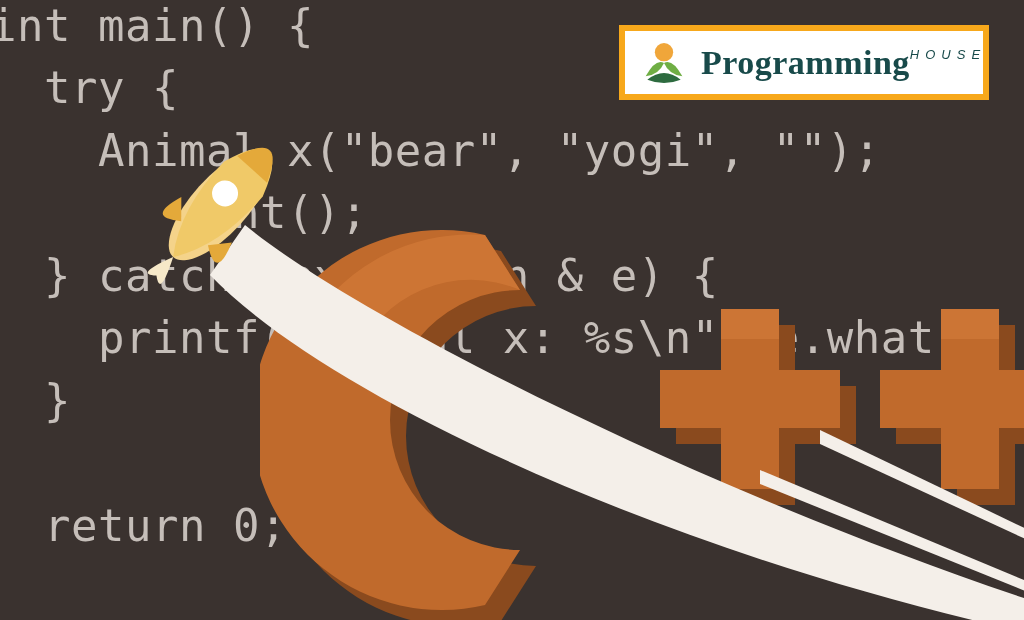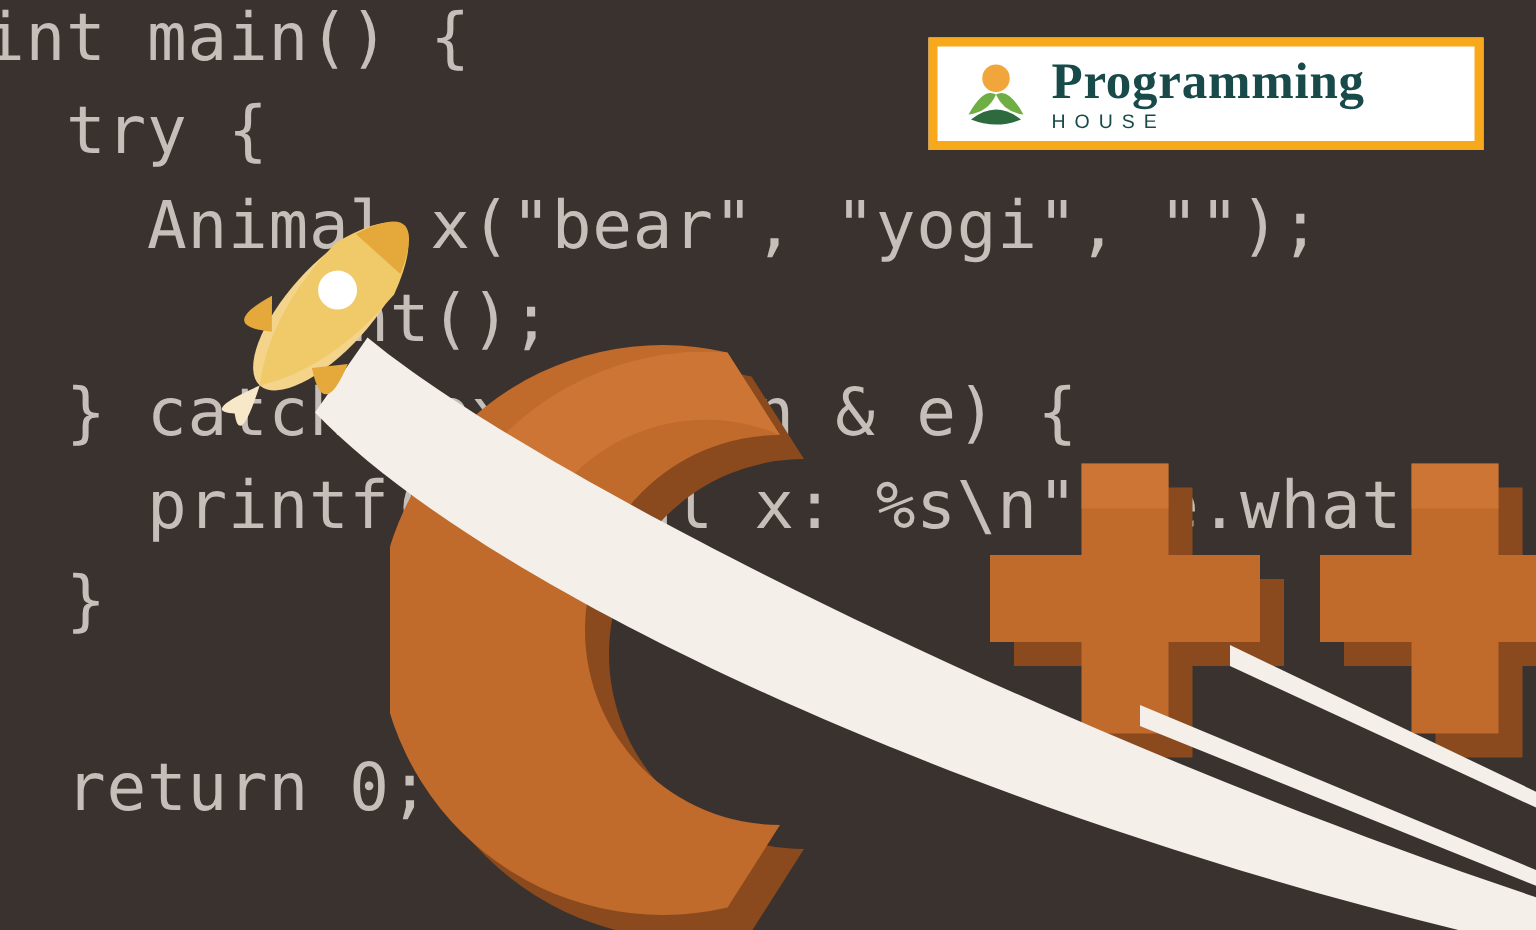--- a/index.html
+++ b/index.html
@@ -20,23 +20,23 @@
   
   .badge {
     position:absolute; right:35px; top:25px;
     width:370px; height:75px;
     background:#ffffff;
     border:6px solid #f7a81b;
     display:flex; align-items:center; gap:12px;
     padding:0 14px;
   }
   .badge .logo { width:50px; height:50px; flex:0 0 50px; }
-  .badge .txt { display:flex; flex-direction:column; line-height:1; }
+  .badge .txt { display:flex; line-height:1; }
   .badge .t1 { font-family:Georgia,"Times New Roman",serif; font-size:34px; color:#184a4a; font-weight:600; letter-spacing:0.5px; }
-  .badge .t2 { font-family:Arial,sans-serif; font-size:13px; color:#184a4a; letter-spacing:6px; margin-top:2px; text-align:left; }
+  .badge .t2 { font-family:Arial,sans-serif; font-size:13px; color:#184a4a; letter-spacing:6px; margin-top:2px; text-align:left;font-style:italic; }
 
   
   .trails { position:absolute; left:0; top:0; width:1024px; height:620px; pointer-events:none; }
 </style>
 </head>
 <body>
 
 <div class="stage">
 
   <pre class="code"><span>int main() {</span>

